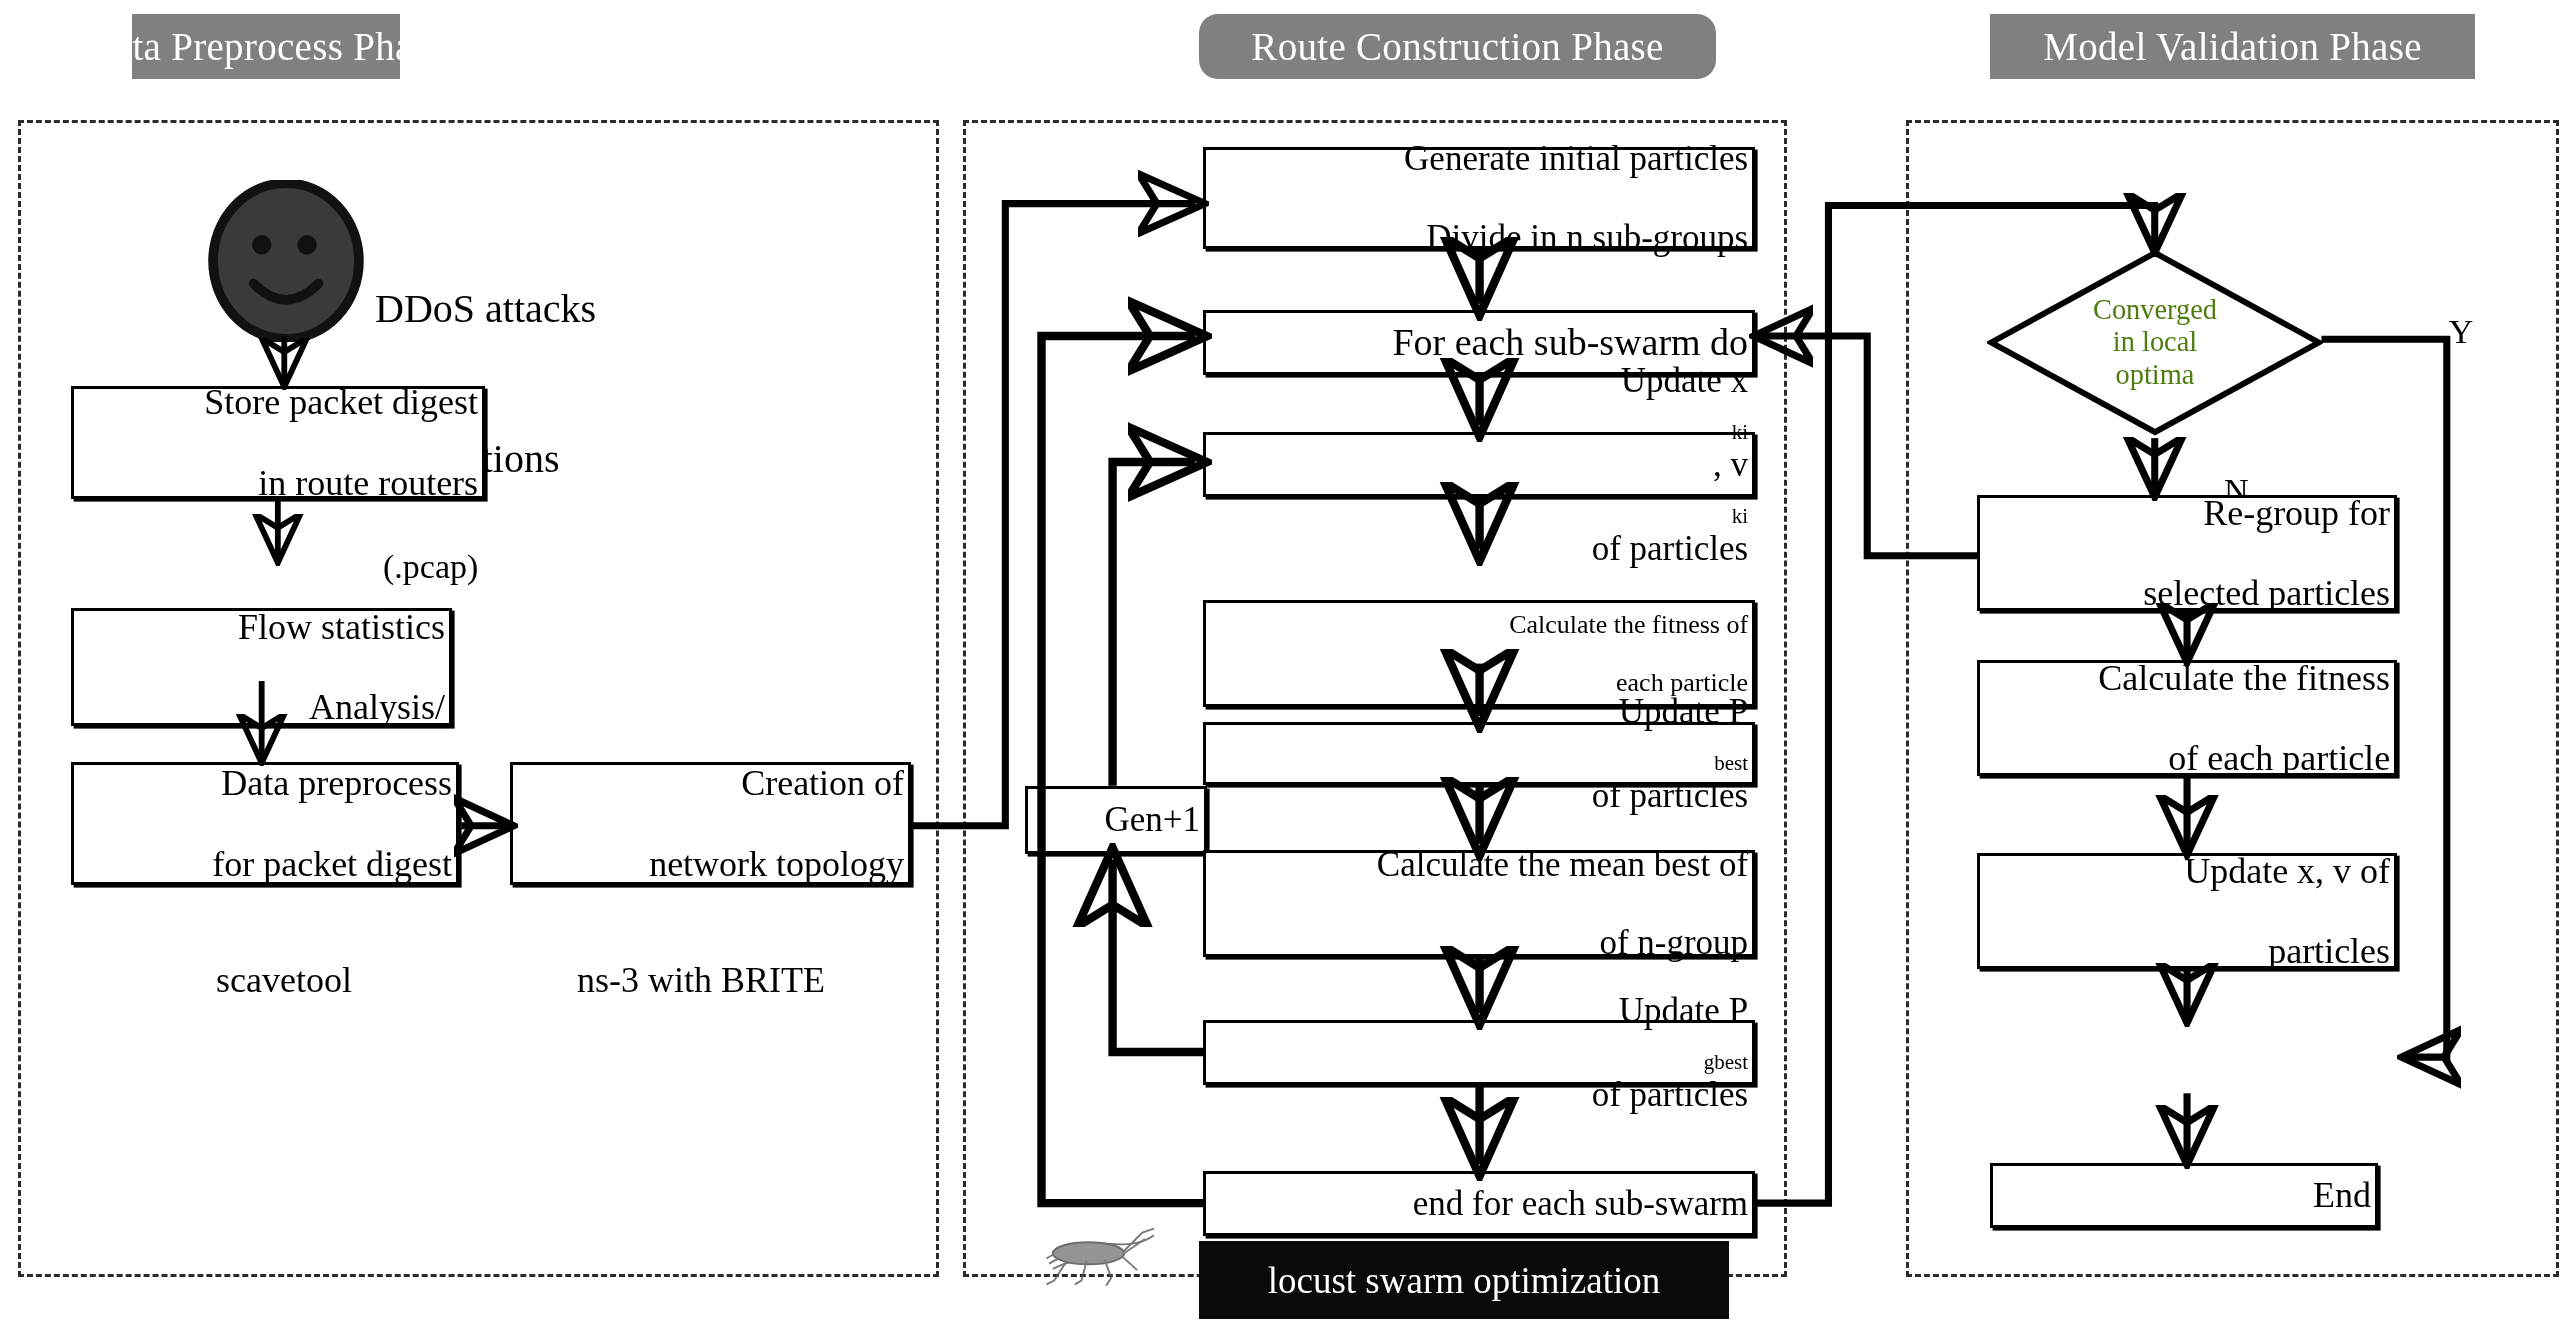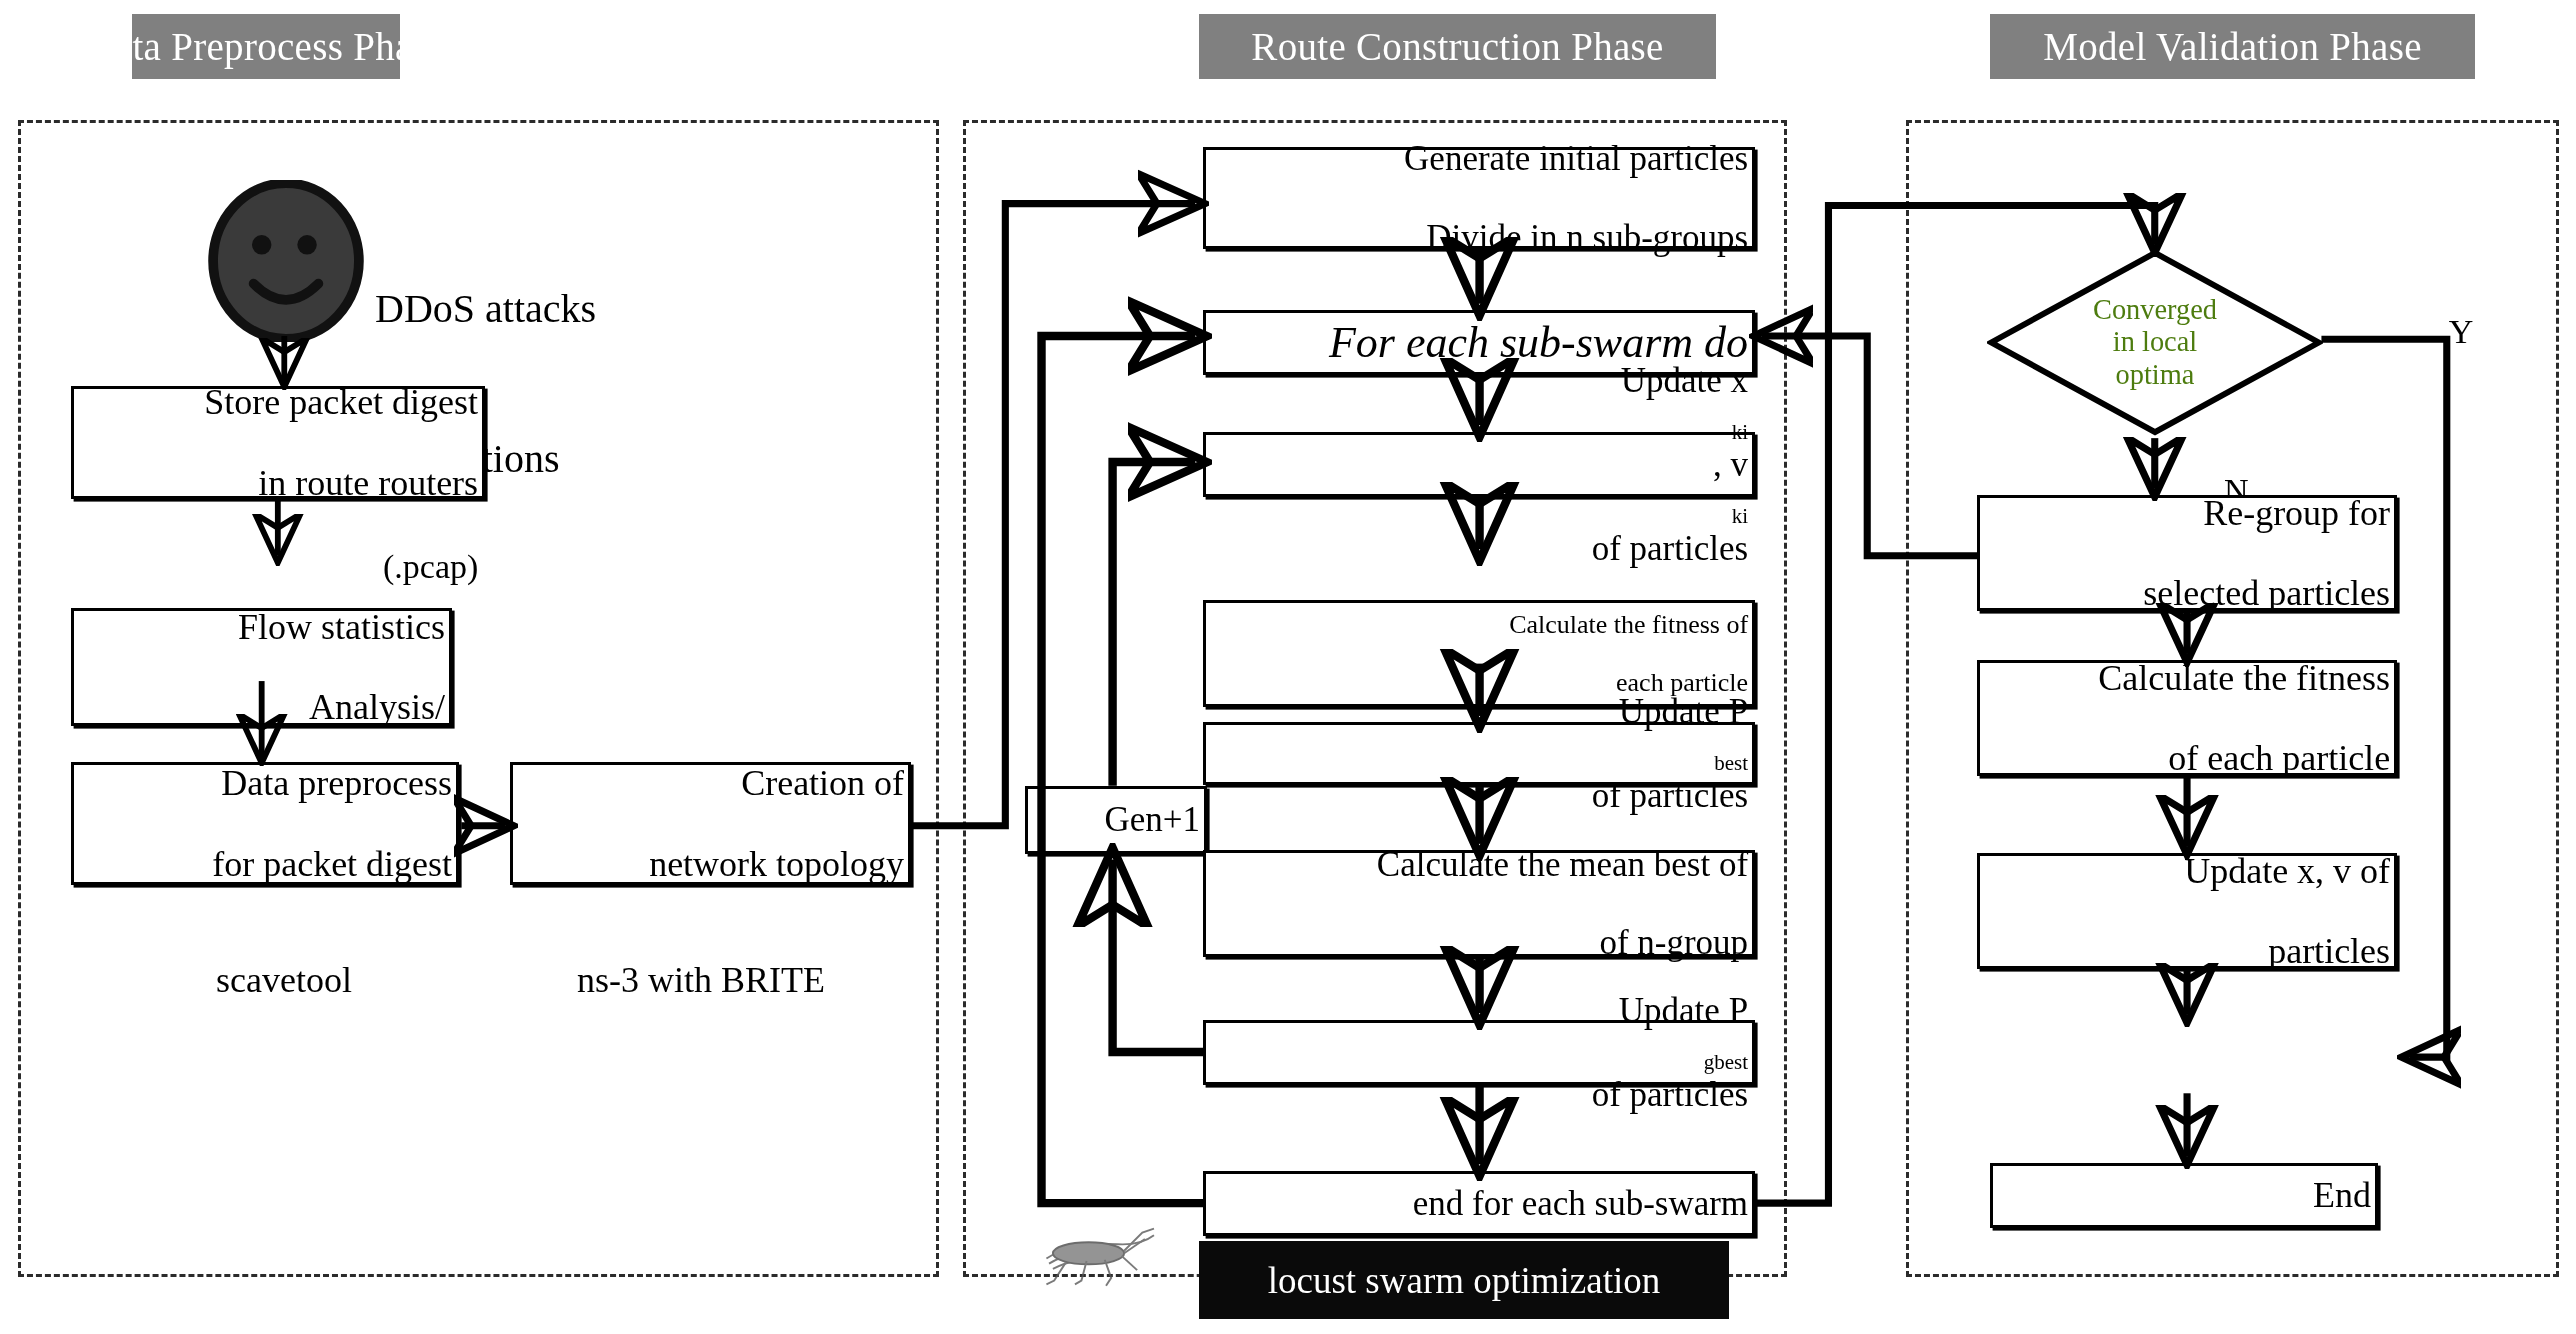--- a/index.html
+++ b/index.html
@@ -88,21 +88,21 @@
 </style>
 </head>
 <body>
 
 <div id="root">
 
   <div class="phase-chip" style="left:132px;top:14.2px;width:268px;height:65px;">
     <span>Data Preprocess Phase</span>
   </div>
 
-  <div class="phase-chip" style="left:1199px;top:14.2px;width:517px;height:65px;">
+  <div class="phase-chip" style="left:1199px;top:14.2px;width:517px;height:65px;border-radius:19px;">
     <span>Route Construction Phase</span>
   </div>
 
   <div class="phase-chip" style="left:1990px;top:14.2px;width:485px;height:65px;">
     <span>Model Validation  Phase</span>
   </div>
 
   <div class="panel" style="left:18px;top:120px;width:921px;height:1157px;"></div>
   <div class="panel" style="left:963px;top:120px;width:824px;height:1157px;"></div>
   <div class="panel" style="left:1906px;top:120px;width:653px;height:1157px;"></div>
@@ -160,21 +160,21 @@
     <span>ns-3 with BRITE</span>
   </div>
 
   <div class="node" style="left:1203px;top:147px;width:552px;height:102px;font-size:35px;">
     <span>
       <span>Generate initial particles</span><br>
       <span>Divide in n sub-groups</span>
     </span>
   </div>
 
-  <div class="node" style="left:1203px;top:310px;width:552px;height:65px;font-size:44px;font-style:italic;">
+  <div class="node" style="left:1203px;top:310px;width:552px;height:65px;font-size:38px;">
     <span>For each sub-swarm  do</span>
   </div>
 
   <div class="node" style="left:1203px;top:432px;width:552px;height:65px;font-size:35px;">
     <span>
       <span>Update x</span><sub style="font-size:0.6em;">ki</sub><span>, v</span><sub style="font-size:0.6em;">ki</sub><span> of particles</span>
     </span>
   </div>
 
   <div class="node" style="left:1203px;top:556px;width:552px;height:107px;font-size:26px;margin-top:44px;">

